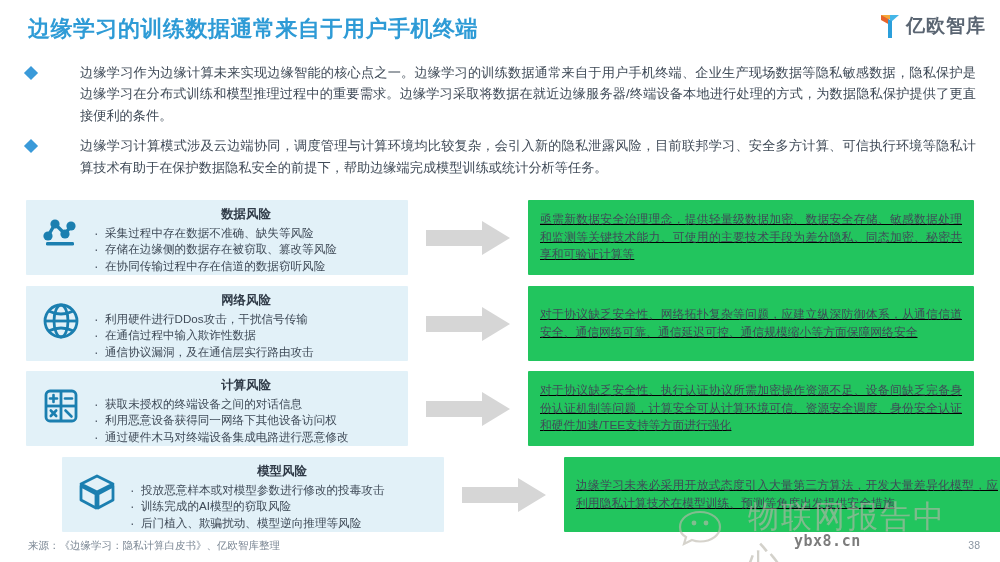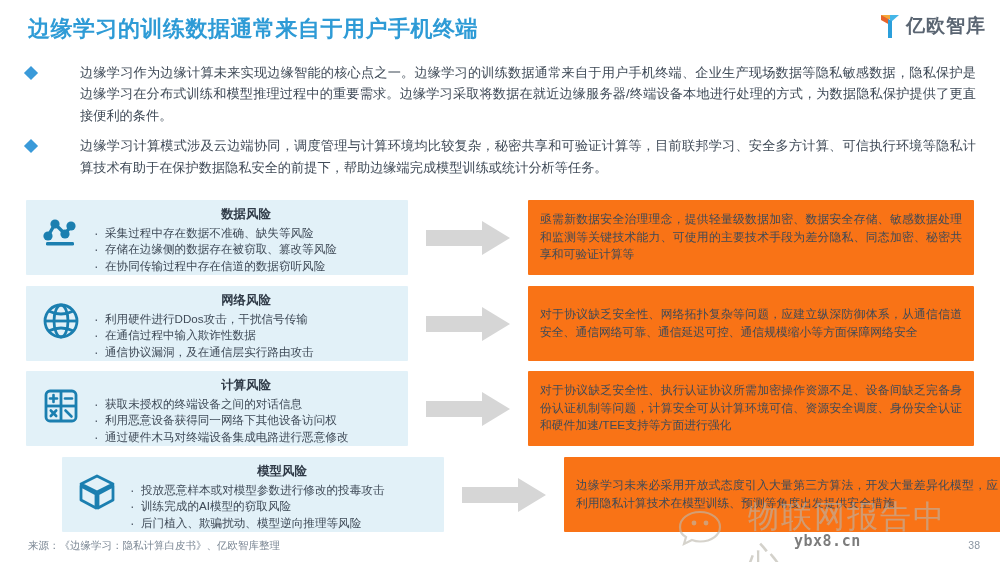--- a/index.html
+++ b/index.html
@@ -71,22 +71,22 @@
     content: "·"; position: absolute; left: 2px; top: -1px;
     color: #5a6572; font-size: 14px; line-height: 1.4;
   }
 
   .arrow-cell {
     width: 120px; flex: none; display: flex; align-items: center; justify-content: center;
   }
   .arrow-svg { display: block; }
 
   .defense-card {
-    flex: 1; background: #f97316; display: flex; align-items: center;
-    padding: 6px 12px; border-radius: 1px;
+    flex: 1; background: #22c55e; display: flex; align-items: center;
+    padding: 6px 12px; border-radius: 1px; text-decoration: underline;
   }
   .defense-text {
     font-size: 11.8px; line-height: 1.5; color: #3f4a57; text-align: justify;
   }
 
   
   .source {
     position: absolute; left: 28px; top: 539px;
     font-size: 10.5px; color: #7b8794;
   }
@@ -132,21 +132,21 @@
     </div>
   </div>
 
   <div class="bullets">
     <div class="bullet-row">
       <span class="bullet-diamond"></span>
       <span class="bullet-text">边缘学习作为边缘计算未来实现边缘智能的核心点之一。边缘学习的训练数据通常来自于用户手机终端、企业生产现场数据等隐私敏感数据，隐私保护是边缘学习在分布式训练和模型推理过程中的重要需求。边缘学习采取将数据在就近边缘服务器/终端设备本地进行处理的方式，为数据隐私保护提供了更直接便利的条件。</span>
     </div>
     <div class="bullet-row">
       <span class="bullet-diamond"></span>
-      <span class="bullet-text">边缘学习计算模式涉及云边端协同，调度管理与计算环境均比较复杂，秘密共享和可验证计算等，目前联邦学习、安全多方计算、可信执行环境等隐私计算技术有助于在保护数据隐私安全的前提下，帮助边缘端完成模型训练或统计分析等任务。</span>
+      <span class="bullet-text">边缘学习计算模式涉及云边端协同，调度管理与计算环境均比较复杂，会引入新的隐私泄露风险，目前联邦学习、安全多方计算、可信执行环境等隐私计算技术有助于在保护数据隐私安全的前提下，帮助边缘端完成模型训练或统计分析等任务。</span>
     </div>
   </div>
 
   <div class="col-head left">边缘学习安全风险</div>
   <div class="col-head right">对应防护功能发展方向</div>
 
   <div class="row r1">
     <div class="risk-card">
       <div class="risk-icon">
         <svg width="46" height="46" viewBox="0 0 46 46">

